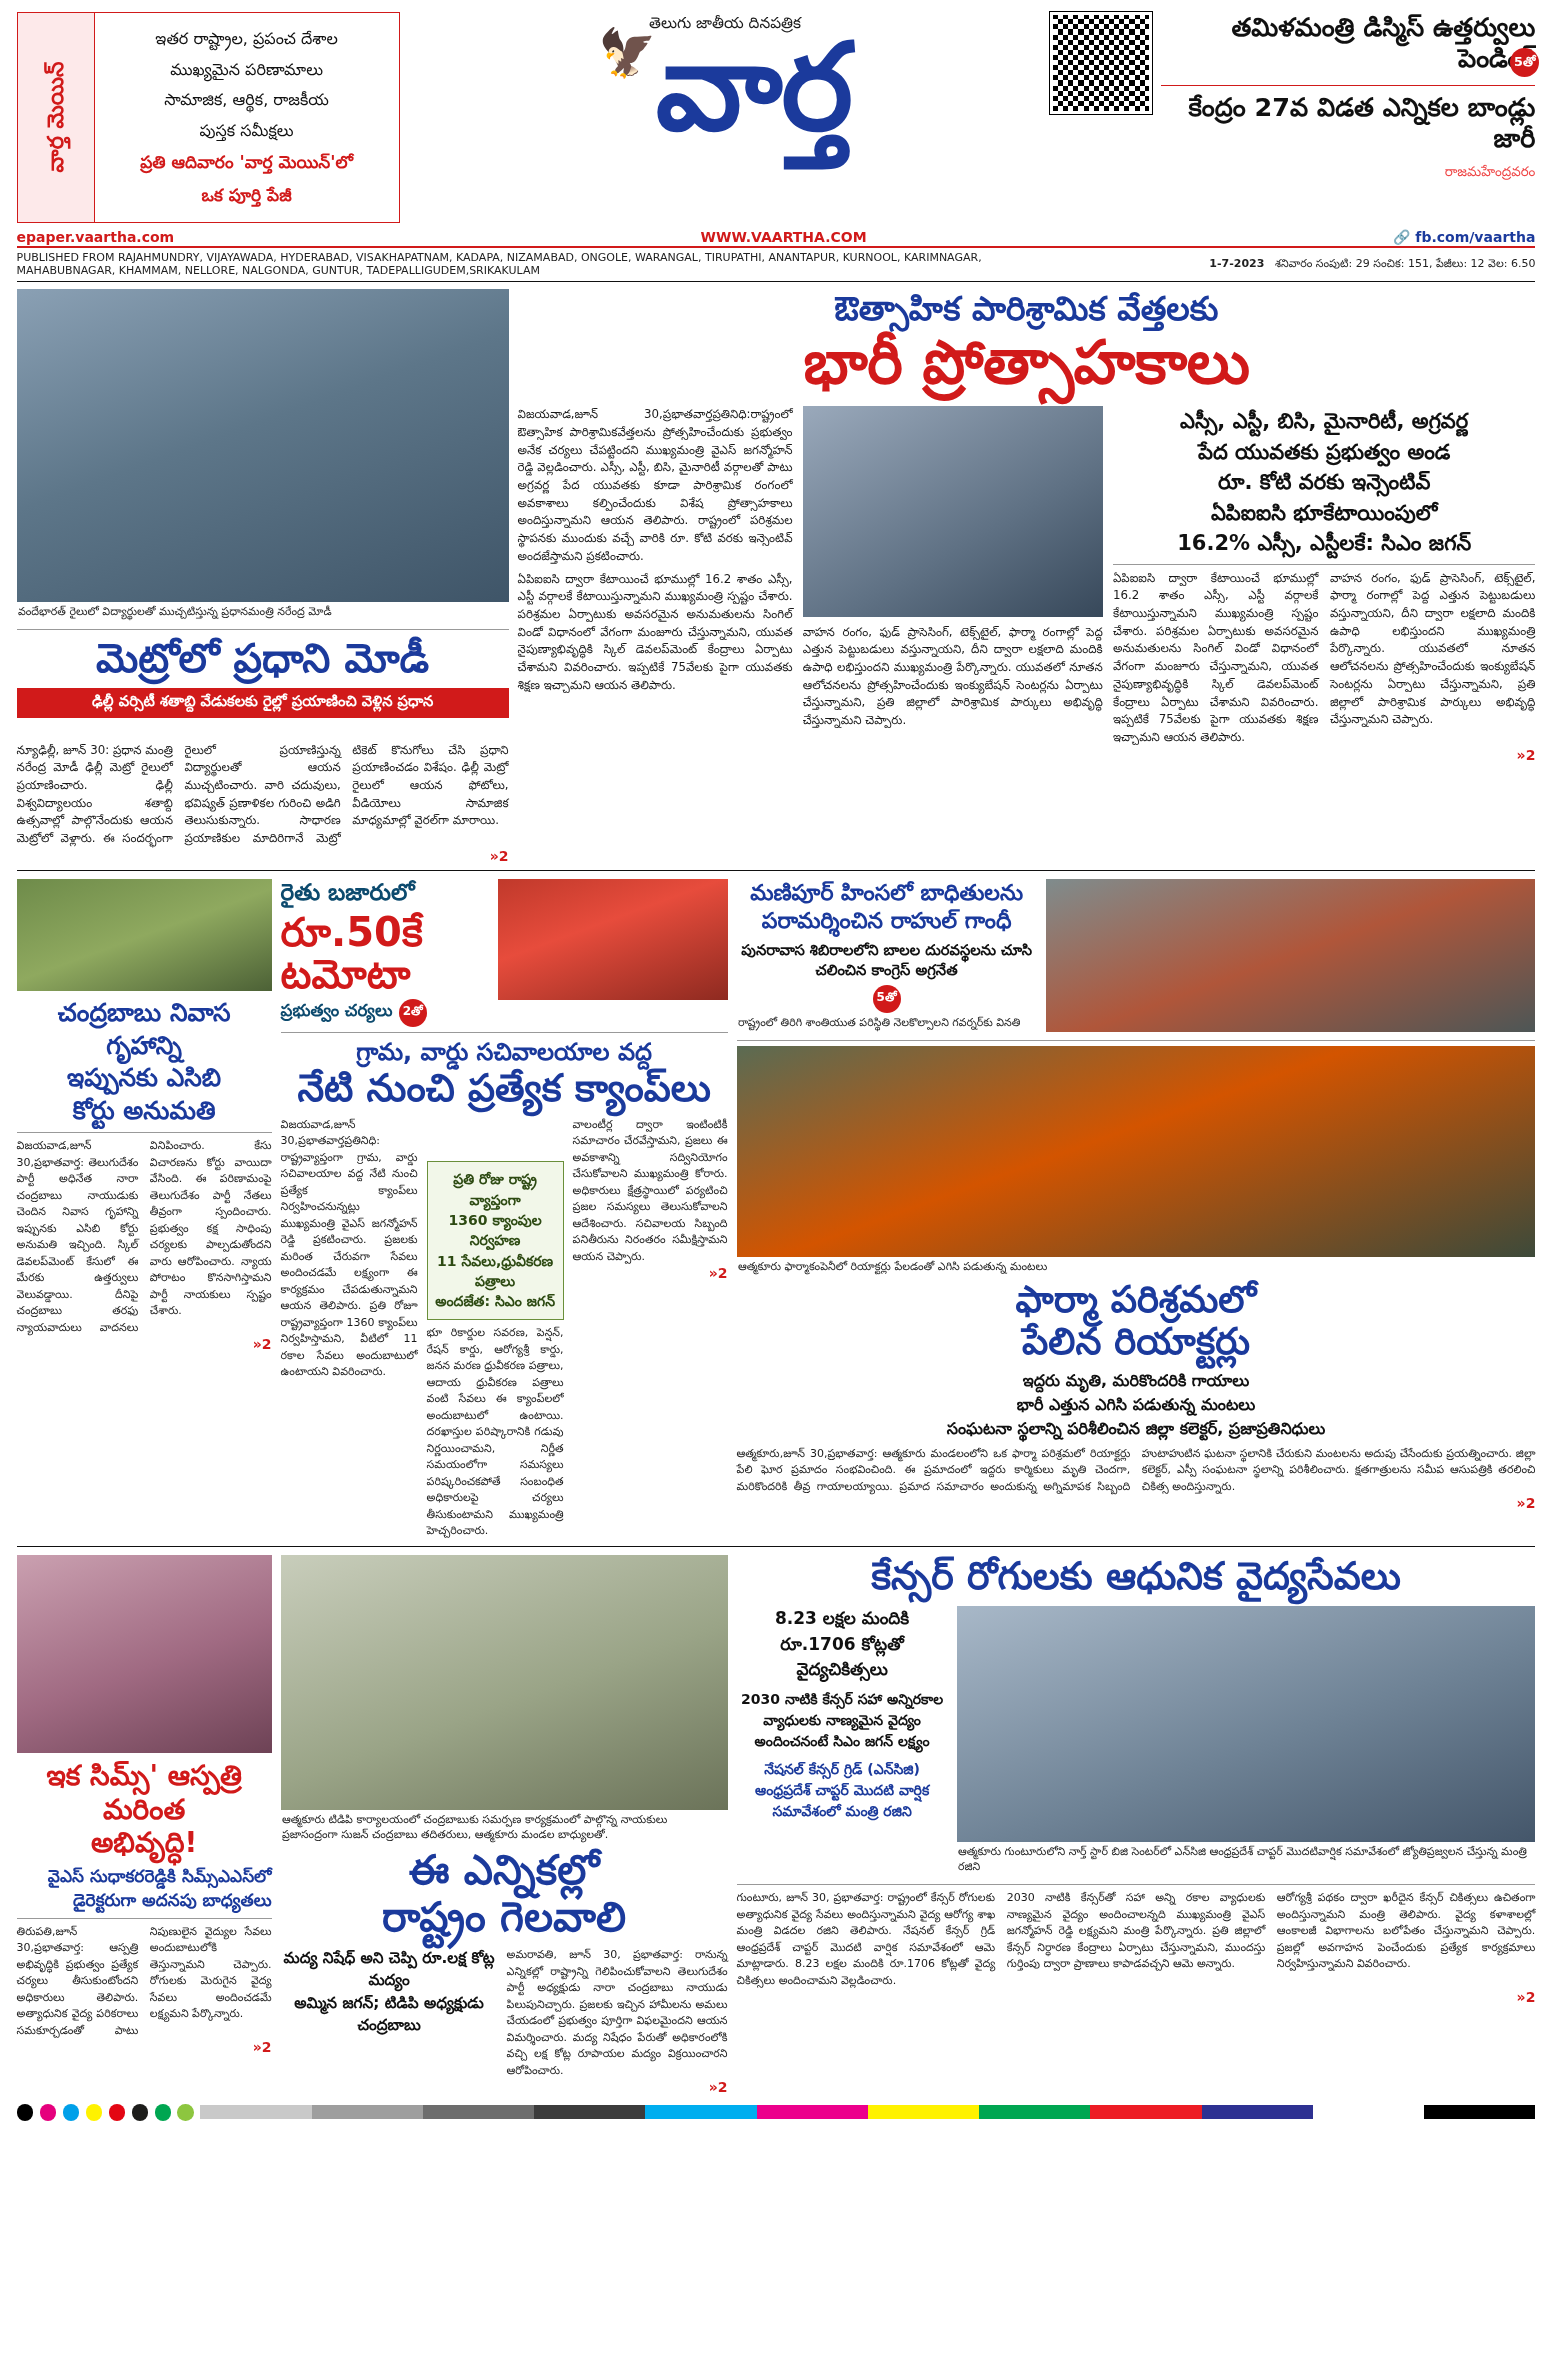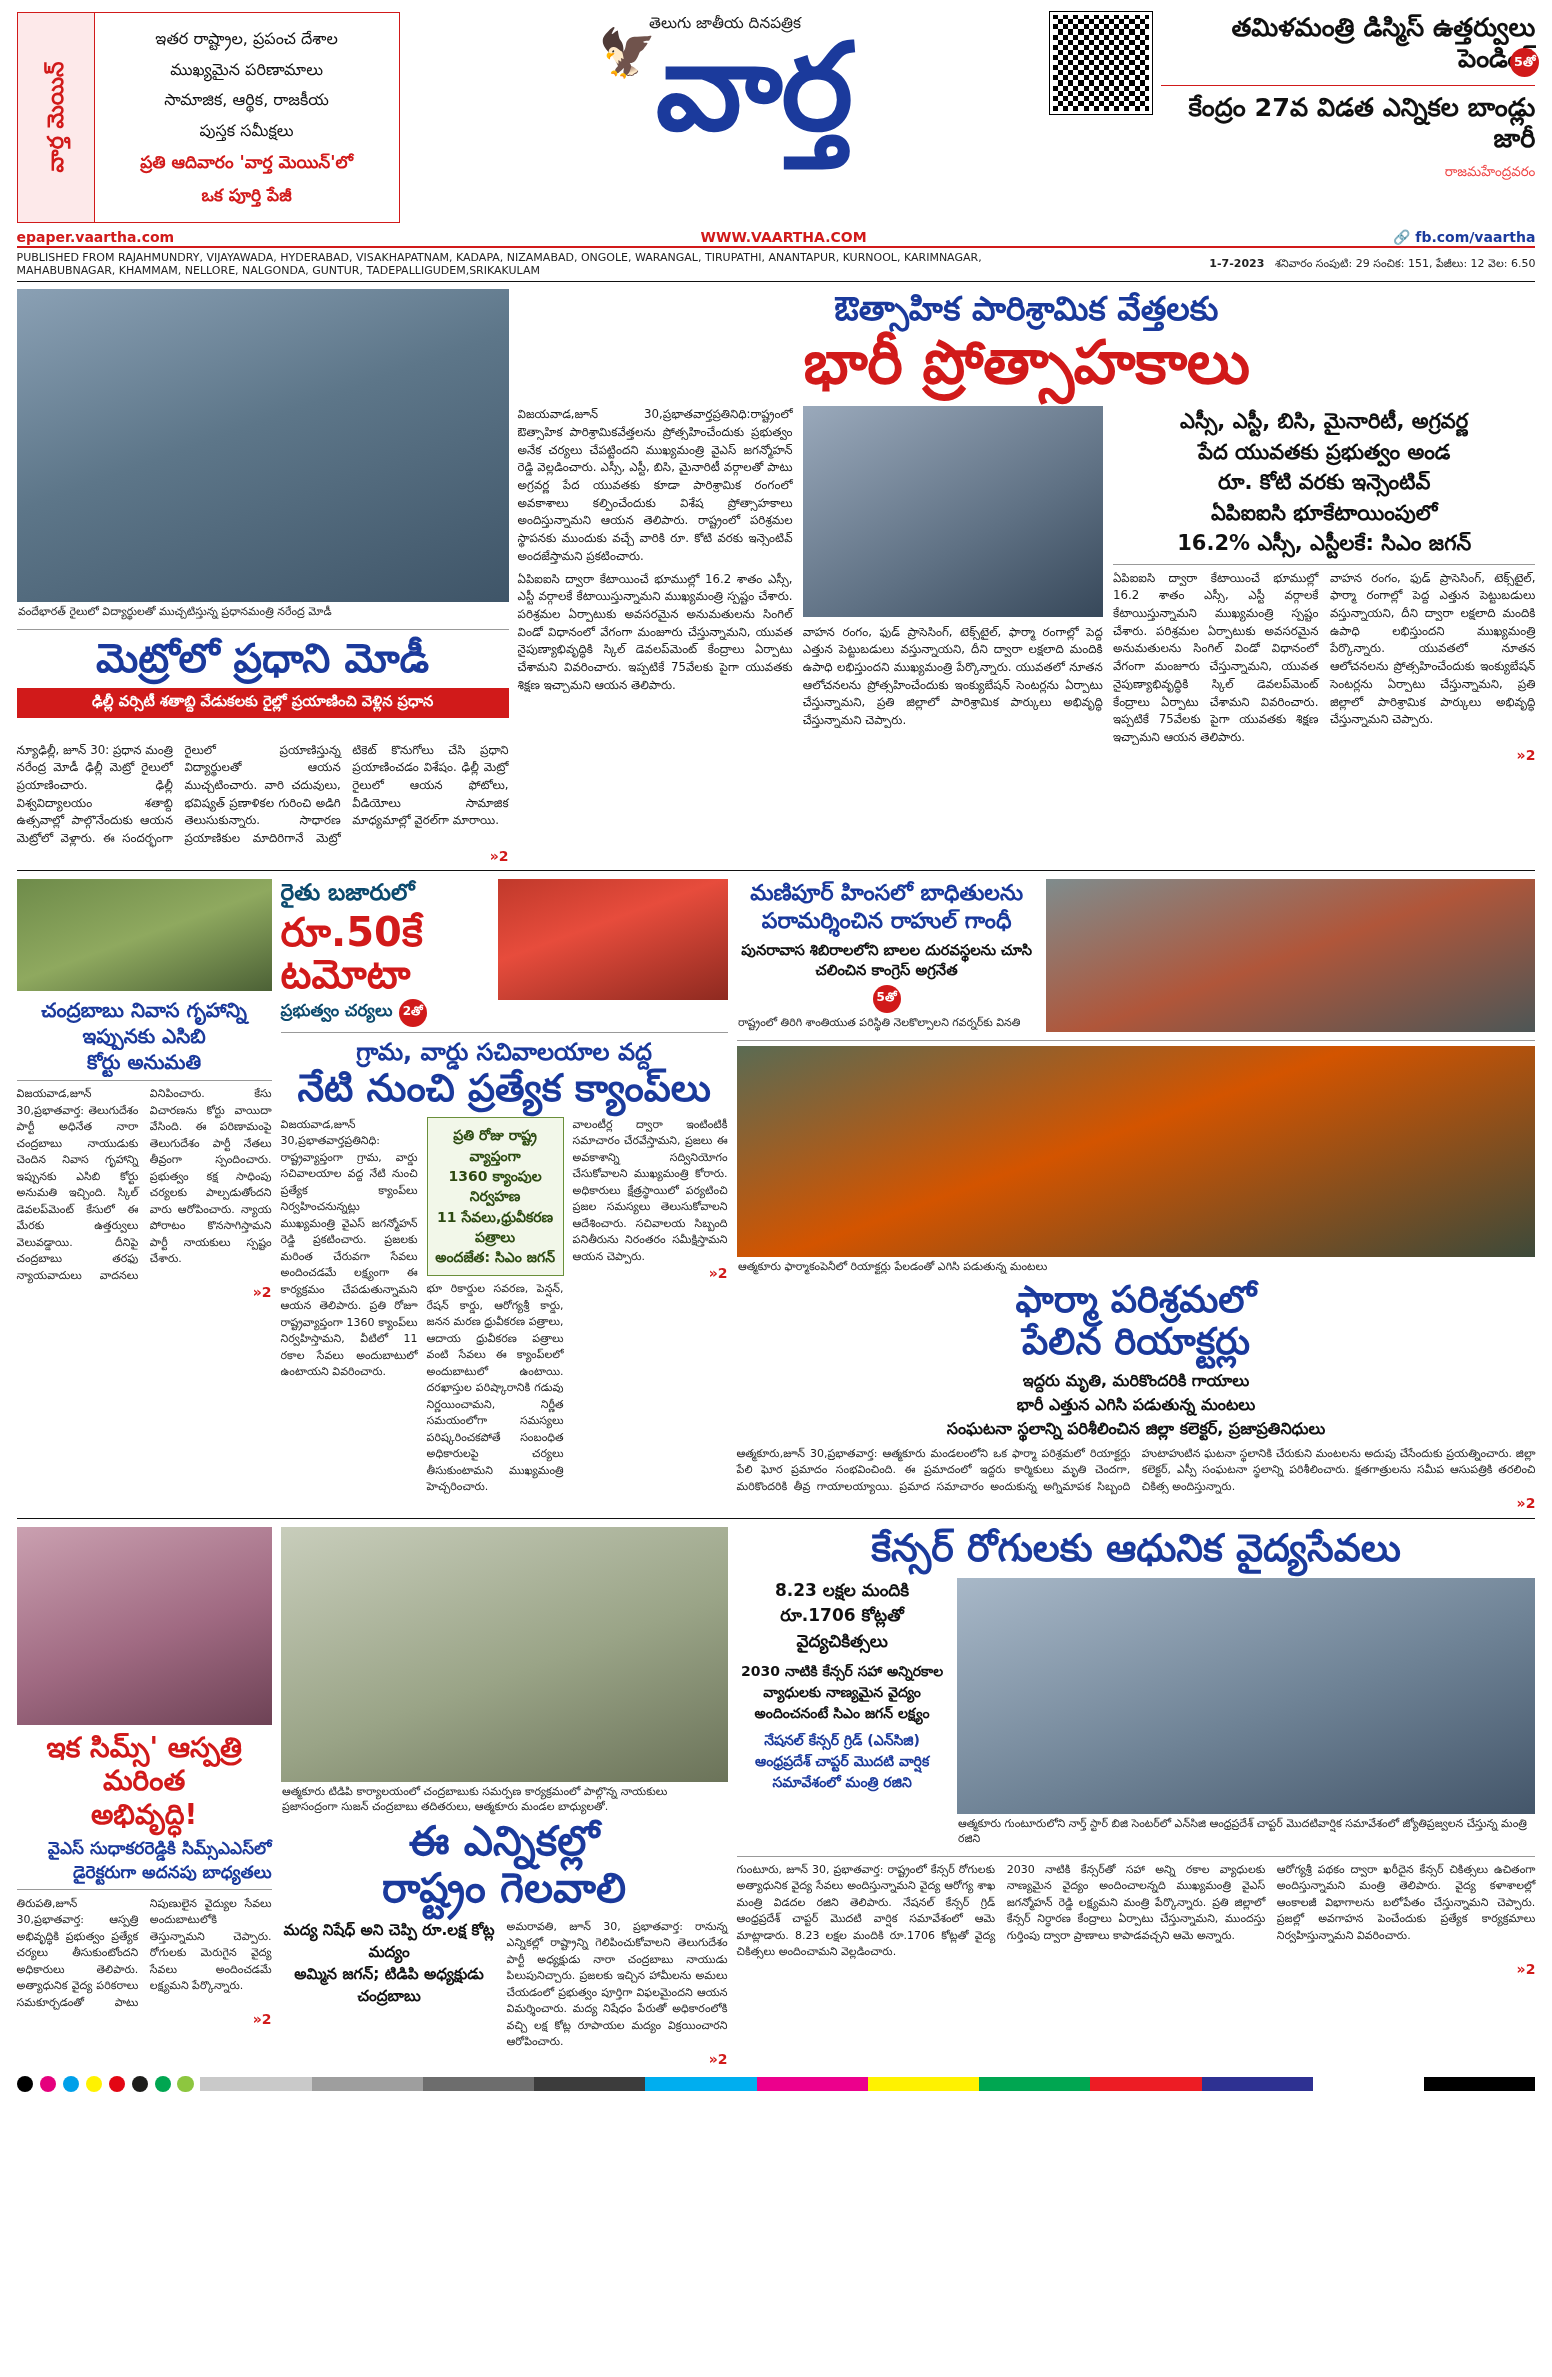--- a/index.html
+++ b/index.html
@@ -196,21 +196,21 @@
 
   .circle-badge {
     width: 28px; height: 28px; border-radius: 50%;
     background: #d11a1a; color: #fff; font-size: 12px; font-weight: bold;
     display: inline-flex; align-items: center; justify-content: center;
   }
 
   .pullbox {
     border: 1.3px solid #6a8f3a; background: #f2f7e9;
     text-align: center; padding: 7.7px 5.1px; font-size: 16.6px;
-    font-weight: bold; color: #2d4a12; line-height: 1.45;
+    font-weight: bold; color: #2d4a12; line-height: 1.45; margin-top: 44px;
   }
 
   
   .colorstrip { display: flex; align-items: center; gap: 0; margin-top: 9px; padding-bottom: 6.4px; }
   .dot { width: 16.6px; height: 16.6px; border-radius: 50%; margin-right: 6.4px; }
   .barseg { height: 14px; flex: 1; }
 </style>
 </head>
 <body>
 
@@ -315,21 +315,21 @@
       </div>
     </div>
   </div>
 
   <div class="rule-black"></div>
 
   <div class="cols">
 
     <div class="col" style="width:255px">
       <div class="photo aerial" style="height:112px"></div>
-      <div class="hl-blue" style="font-size:20px;text-align:center;line-height:1.3;margin-top:6.4px">
+      <div class="hl-blue" style="font-size:25px;text-align:center;line-height:1.3;margin-top:6.4px">
         <div>చంద్రబాబు నివాస గృహాన్ని</div>
         <div>ఇప్పునకు ఎసిబి</div>
         <div>కోర్టు అనుమతి</div>
       </div>
       <div class="rule-thin"></div>
       <div class="multi2">
         <div class="body-text" style="font-size:11px">విజయవాడ,జూన్ 30,ప్రభాతవార్త: తెలుగుదేశం పార్టీ అధినేత నారా చంద్రబాబు నాయుడుకు చెందిన నివాస గృహాన్ని ఇప్పునకు ఎసిబి కోర్టు అనుమతి ఇచ్చింది. స్కిల్ డెవలప్‌మెంట్ కేసులో ఈ మేరకు ఉత్తర్వులు వెలువడ్డాయి. దీనిపై చంద్రబాబు తరఫు న్యాయవాదులు వాదనలు వినిపించారు. కేసు విచారణను కోర్టు వాయిదా వేసింది. ఈ పరిణామంపై తెలుగుదేశం పార్టీ నేతలు తీవ్రంగా స్పందించారు. ప్రభుత్వం కక్ష సాధింపు చర్యలకు పాల్పడుతోందని వారు ఆరోపించారు. న్యాయ పోరాటం కొనసాగిస్తామని పార్టీ నాయకులు స్పష్టం చేశారు.</div>
       </div>
       <div class="arrow">»<span>2</span></div>
     </div>

